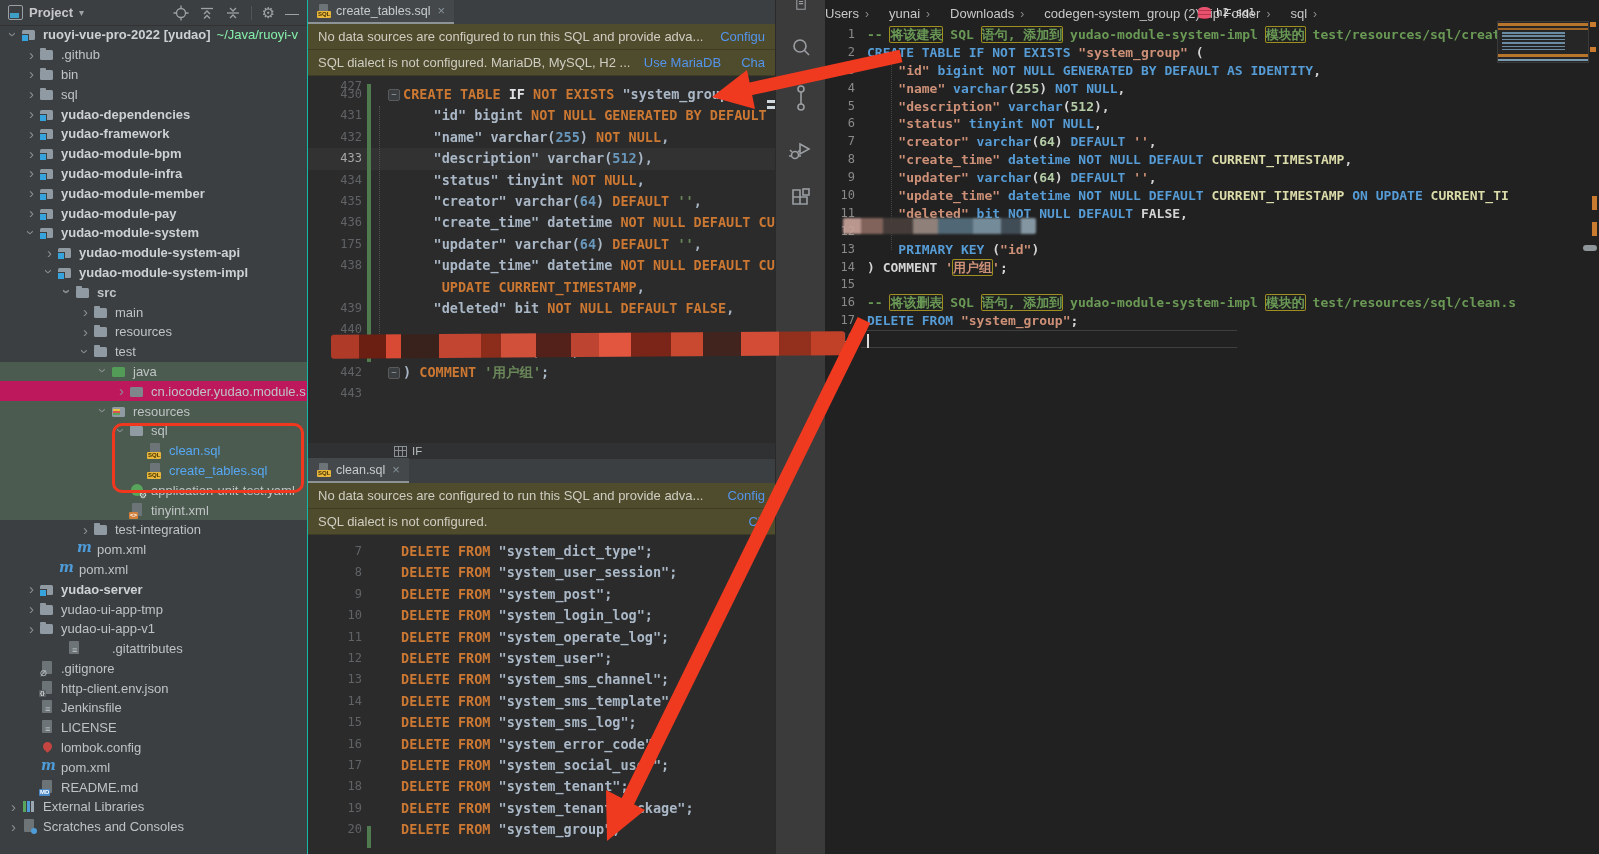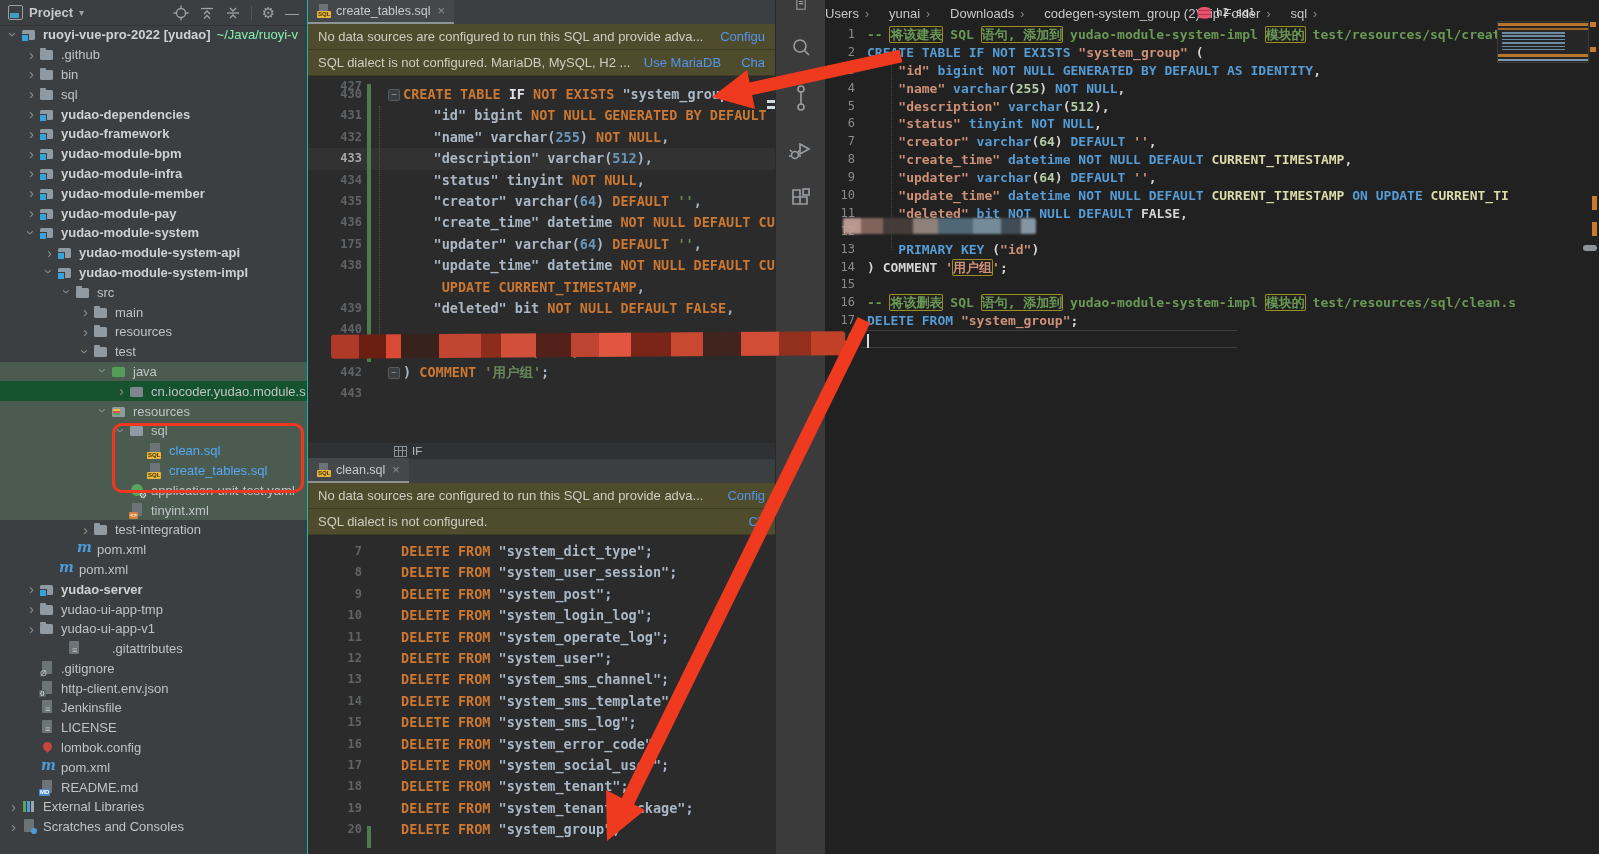--- a/index.html
+++ b/index.html
@@ -13,21 +13,21 @@
   .winicon::after{content:"";position:absolute;left:1px;bottom:1px;width:9px;height:5px;background:#3d9fc6}
   .ptitle{font-weight:bold}
   .pcaret{color:#9ea2a5;font-size:10px}
   .ptools{margin-left:auto;display:flex;align-items:center;gap:10px;color:#9ea2a5}
   .ptools svg{display:block}
   .psep{width:1px;height:14px;background:#515557}
   .tree{position:absolute;top:25px;left:0;right:0;bottom:0}
   .trow{height:19.8px;display:flex;align-items:center;font-size:13px;color:#bfc3c5;white-space:nowrap;overflow:hidden}
   .trow.b .lbl{font-weight:bold;color:#cdd1d3}
   .row-green{background:#4c5b50}
-  .row-blue{background:#14532d}
+  .row-blue{background:#be185d}
   .link .lbl{color:#56a8f5}
   .extra{color:#86efac;margin-left:6px}
   .chev{width:15px;flex:none;color:#8b9094;text-align:center}
   .chev-r::before{content:"›";display:inline-block;font-size:15px;line-height:1}
   .chev-d::before{content:"›";display:inline-block;font-size:15px;line-height:1;transform:rotate(90deg)}
   .chev-n::before{content:""}
   .ticon{width:17px;height:15px;flex:none;margin-right:5px;position:relative;display:inline-block}
   .i-folder::before,.i-module::before,.i-root::before,.i-src::before,.i-res::before,.i-pkg::before{content:"";position:absolute;left:1px;top:3px;width:13px;height:10px;background:#8f9aa3;border-radius:1.5px}
   .i-folder::after{content:"";position:absolute;left:1px;top:1px;width:6px;height:3px;background:#8f9aa3;border-radius:1px}
   .i-src::before{background:#539c57}
@@ -60,21 +60,21 @@
   .mini-sql::after{content:"SQL";position:absolute;left:0;bottom:-1px;font-size:6px;font-weight:bold;background:#e9b63c;color:#443400;padding:0 1px;border-radius:1px;line-height:7px}
   .banner{position:absolute;left:308px;width:467px;height:26px;background:#4f4c2d;border-bottom:1px solid #3e3c24;display:flex;align-items:center;padding:0 10px;box-sizing:border-box;font-size:13px;color:#cfccc2;white-space:nowrap;overflow:hidden}
   .lnks{margin-left:auto;display:flex;gap:20px}
   .lnk{color:#5394ec}
   .codebox{position:absolute;overflow:hidden;background:#2b2b2b}
   .crow{display:flex;white-space:pre}
   .gut{flex:none;text-align:right;color:#606366}
   .ctext{flex:none}
   
   .ed-mid .crow{height:21.4px;line-height:21.4px;font-size:13.5px;font-weight:bold}
-  .ed-mid .gut{width:54px;padding-right:20px;font-size:12px;font-weight:bold}
+  .ed-mid .gut{width:54px;padding-right:20px;font-size:12px;font-weight:normal}
   .ed-mid .ctext{padding-left:19px}
   .ed-mid .crow.sliver{height:8px}
   .ed-mid .crow.cur{background:#323232}
   .ed-mid .crow.cur .gut{color:#a7a7a7}
   .kw{color:#cc7832}.id{color:#a9b7c6}.num{color:#6897bb}.str{color:#6a8759}.wht{color:#dfe1e5}
   .fold{display:inline-block;width:10px;height:10px;border:1px solid #5a5a5a;background:#3b3e40;color:#9aa0a6;
         font-size:9px;line-height:9px;text-align:center;border-radius:2px;margin:0 3px 0 -13px;vertical-align:middle;font-weight:normal}
   .ifbar{position:absolute;left:308px;top:443px;width:467px;height:16px;background:#2f3133;display:flex;align-items:center;padding-left:86px;box-sizing:border-box;color:#b9bdbf;font-size:11.5px;gap:5px}
   .tblico{width:11px;height:9px;border:1px solid #8a8f93;background:
      linear-gradient(#8a8f93,#8a8f93) 0 3px/100% 1px no-repeat,
@@ -220,21 +220,21 @@
           <span class="ticon i-module"></span>
           <span class="lbl">yudao-module-system-api</span>
           <span class="extra"></span>
         </div>
         <div class="trow b" style="padding-left: 42px;">
           <span class="chev chev-d"></span>
           <span class="ticon i-module"></span>
           <span class="lbl">yudao-module-system-impl</span>
           <span class="extra"></span>
         </div>
-        <div class="trow" style="padding-left: 60px;">
+        <div class="trow" style="padding-left: 60px; font-weight: bold;">
           <span class="chev chev-d"></span>
           <span class="ticon i-folder"></span>
           <span class="lbl">src</span>
           <span class="extra"></span>
         </div>
         <div class="trow" style="padding-left: 78px;">
           <span class="chev chev-r"></span>
           <span class="ticon i-folder"></span>
           <span class="lbl">main</span>
           <span class="extra"></span>

